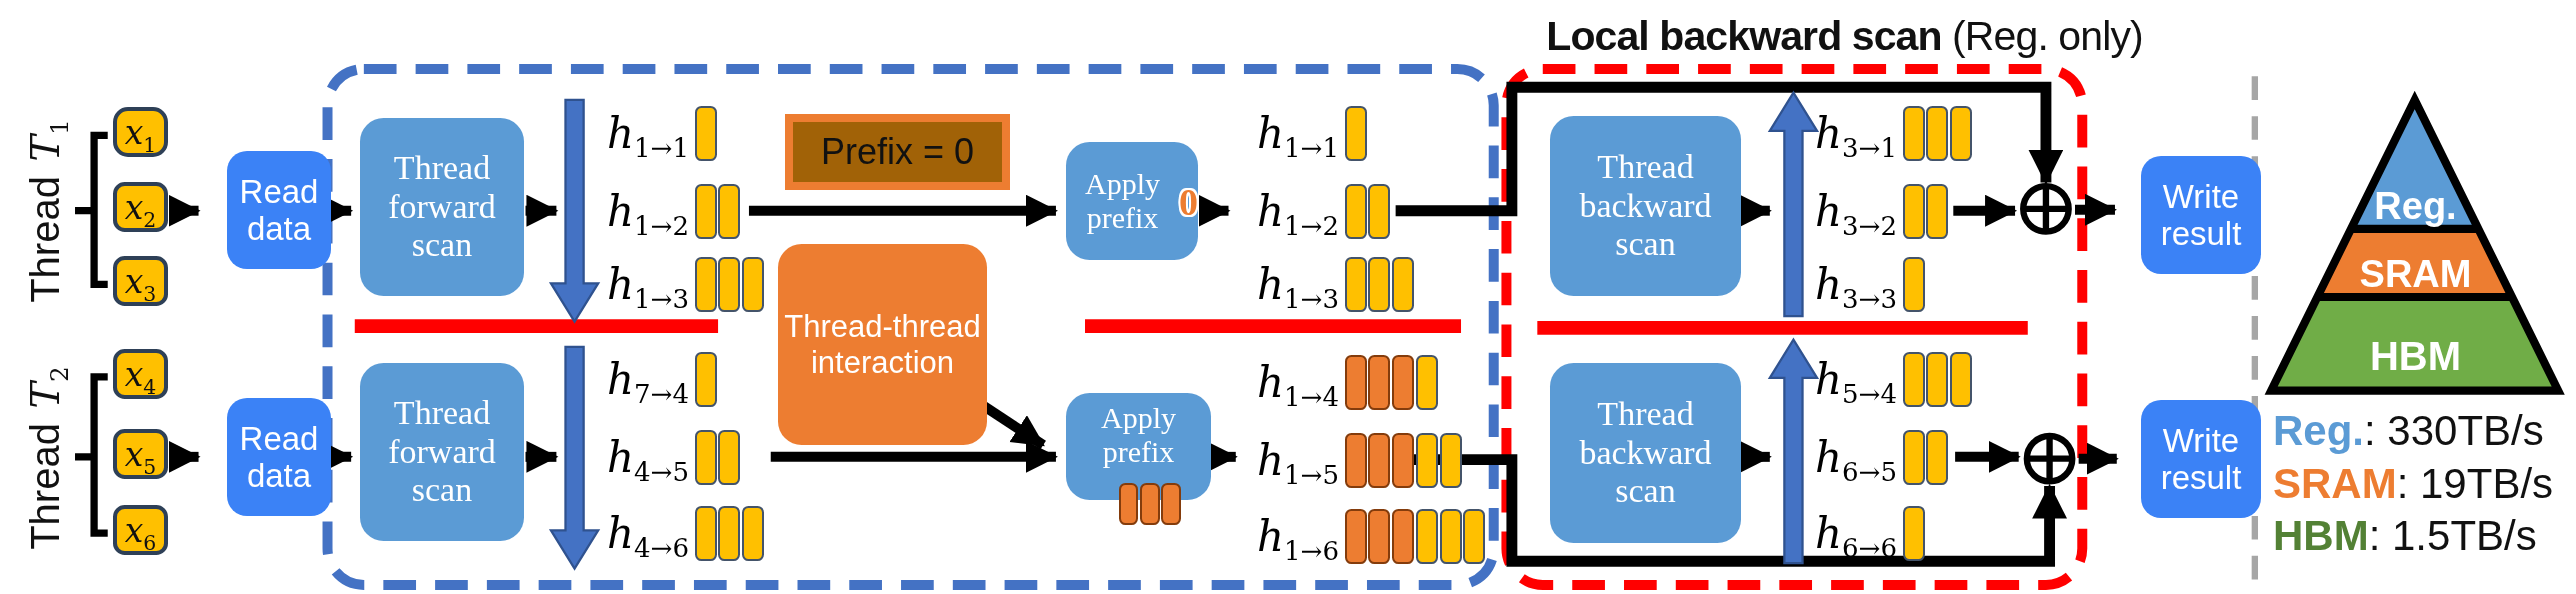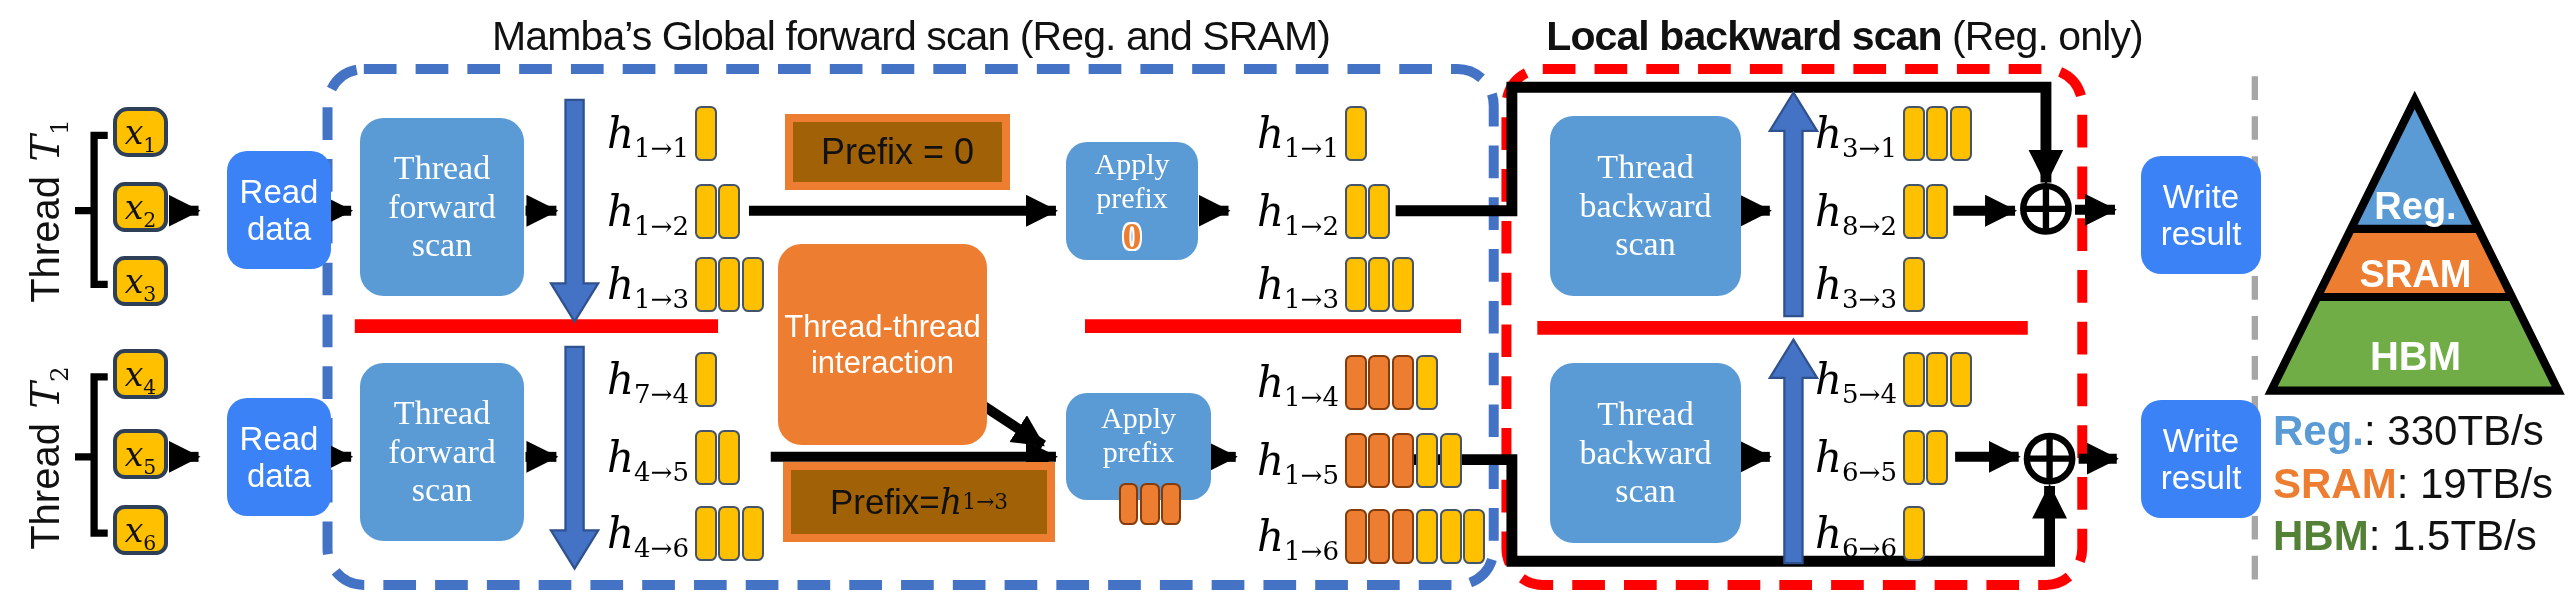--- a/index.html
+++ b/index.html
@@ -34,21 +34,21 @@
   .hrow{position:absolute;height:62px;display:flex;align-items:center;z-index:2;}
   .hlab{font-family:"DejaVu Serif",serif;font-style:italic;font-size:42px;color:#000;
         text-align:right;margin-right:5.5px;white-space:nowrap;}
   .wlab1{width:107px;} .wlab2{width:111px;} .wlab3{width:94px;}
   .bars{display:flex;gap:1.8px;align-items:center;}
   .bar{display:inline-block;width:18px;height:51px;border-radius:6.4px;}
   .yb{background:#FFC000;border:2.7px solid #44546A;}
   .ob{background:#ED7D31;border:2.7px solid #843C0C;}
   .minibars .bar{width:15.4px;height:38px;}
   
-  .applycol{flex-direction:column;border-radius:21px;}
+  .applycol{flex-direction:row;}
   .zeroval{font-size:38px;font-weight:bold;color:#ED7D31;line-height:1;margin-top:1.8px;
            text-shadow:-1.8px -1.8px 0 #fff,1.8px -1.8px 0 #fff,-1.8px 1.8px 0 #fff,1.8px 1.8px 0 #fff,0 1.8px 0 #fff,0 -1.8px 0 #fff,1.8px 0 0 #fff,-1.8px 0 0 #fff;}
   
   .pyr-label{color:#fff;font-weight:bold;text-align:center;white-space:nowrap;z-index:2;}
   
   .legend-row{position:absolute;font-size:42px;white-space:nowrap;z-index:2;}
   .legend-row .lname{font-weight:bold;}
   .legend-row .lval{color:#111;}
 </style>
 </head>
@@ -127,23 +127,20 @@
 
     <g>
       <polygon points="2658,110 2728,252 2588,252" fill="#5B9BD5"></polygon>
       <polygon points="2588,252 2728,252 2765,327 2551,327" fill="#ED7D31"></polygon>
       <polygon points="2551,327 2765,327 2816,430 2500,430" fill="#70AD47"></polygon>
       <polygon points="2658,110 2816,430 2500,430" fill="none" stroke="#000" stroke-width="9"></polygon>
       <path d="M2588,252 H2728 M2551,327 H2765" stroke="#000" stroke-width="9"></path>
     </g>
   </svg>
 
-  <div class="abs lay2 title" style="left:402px;top:12.7px;width:1018px;">
-    <span>Mamba’s Global forward scan (Reg. and SRAM)</span>
-  </div>
   <div class="abs lay2 title" style="left:1499px;top:12.7px;width:691px;">
     <span class="b">Local backward scan</span><span> (Reg. only)</span>
   </div>
 
   <div class="abs lay2 tlabel" style="left:1.8px;top:96px;width:87px;height:229px;">
     <span><span>Thread</span>  <i class="math">T</i><sub>1</sub></span>
   </div>
   <div class="abs lay2 tlabel" style="left:1.8px;top:343px;width:87px;height:229px;">
     <span><span>Thread</span>  <i class="math">T</i><sub>2</sub></span>
   </div>
@@ -182,25 +179,20 @@
     </div>
 
   <div class="abs lay2 prefix" style="left:785px;top:114px;width:209px;height:60px;">
       <span>Prefix = 0</span>
     </div>
 
   <div class="abs lay2 pbox orange f34" style="left:778px;top:244px;width:209px;height:201px;">
       <span>Thread-thread interaction</span>
     </div>
 
-  <div class="abs lay2 prefix" style="left:783px;top:462px;width:256px;height:64px;font-size:35px;">
-    <span>Prefix=</span>
-      <i class="math">h</i>
-      <sub>1→3</sub>
-  </div>
 
   <div class="abs lay2 pbox blue f33 applycol" style="left:1066px;top:142px;width:132px;height:118px;">
     <span>Apply prefix</span>
     <div class="zeroval">0</div>
   </div>
 
   <div class="abs lay2 pbox blue f33 applycol" style="left:1066px;top:393px;width:145px;height:107px;padding-bottom:23.6px;box-sizing:border-box;">
     <span>Apply prefix</span>
   </div>
   <div class="abs bars minibars" style="left:1119px;top:483px;z-index:3;">
@@ -322,21 +314,21 @@
 
   <div class="hrow" style="left:1803px;top:102px;">
     <span class="hlab wlab3"><i>h</i><sub>3→1</sub></span>
     <span class="bars">
         <span class="bar yb"></span>
         <span class="bar yb"></span>
         <span class="bar yb"></span>
       </span>
   </div>
   <div class="hrow" style="left:1803px;top:180px;">
-    <span class="hlab wlab3"><i>h</i><sub>8→2</sub></span>
+    <span class="hlab wlab3"><i>h</i><sub>3→2</sub></span>
     <span class="bars">
         <span class="bar yb"></span>
         <span class="bar yb"></span>
       </span>
   </div>
   <div class="hrow" style="left:1803px;top:253px;">
     <span class="hlab wlab3"><i>h</i><sub>3→3</sub></span>
     <span class="bars">
         <span class="bar yb"></span>
       </span>

